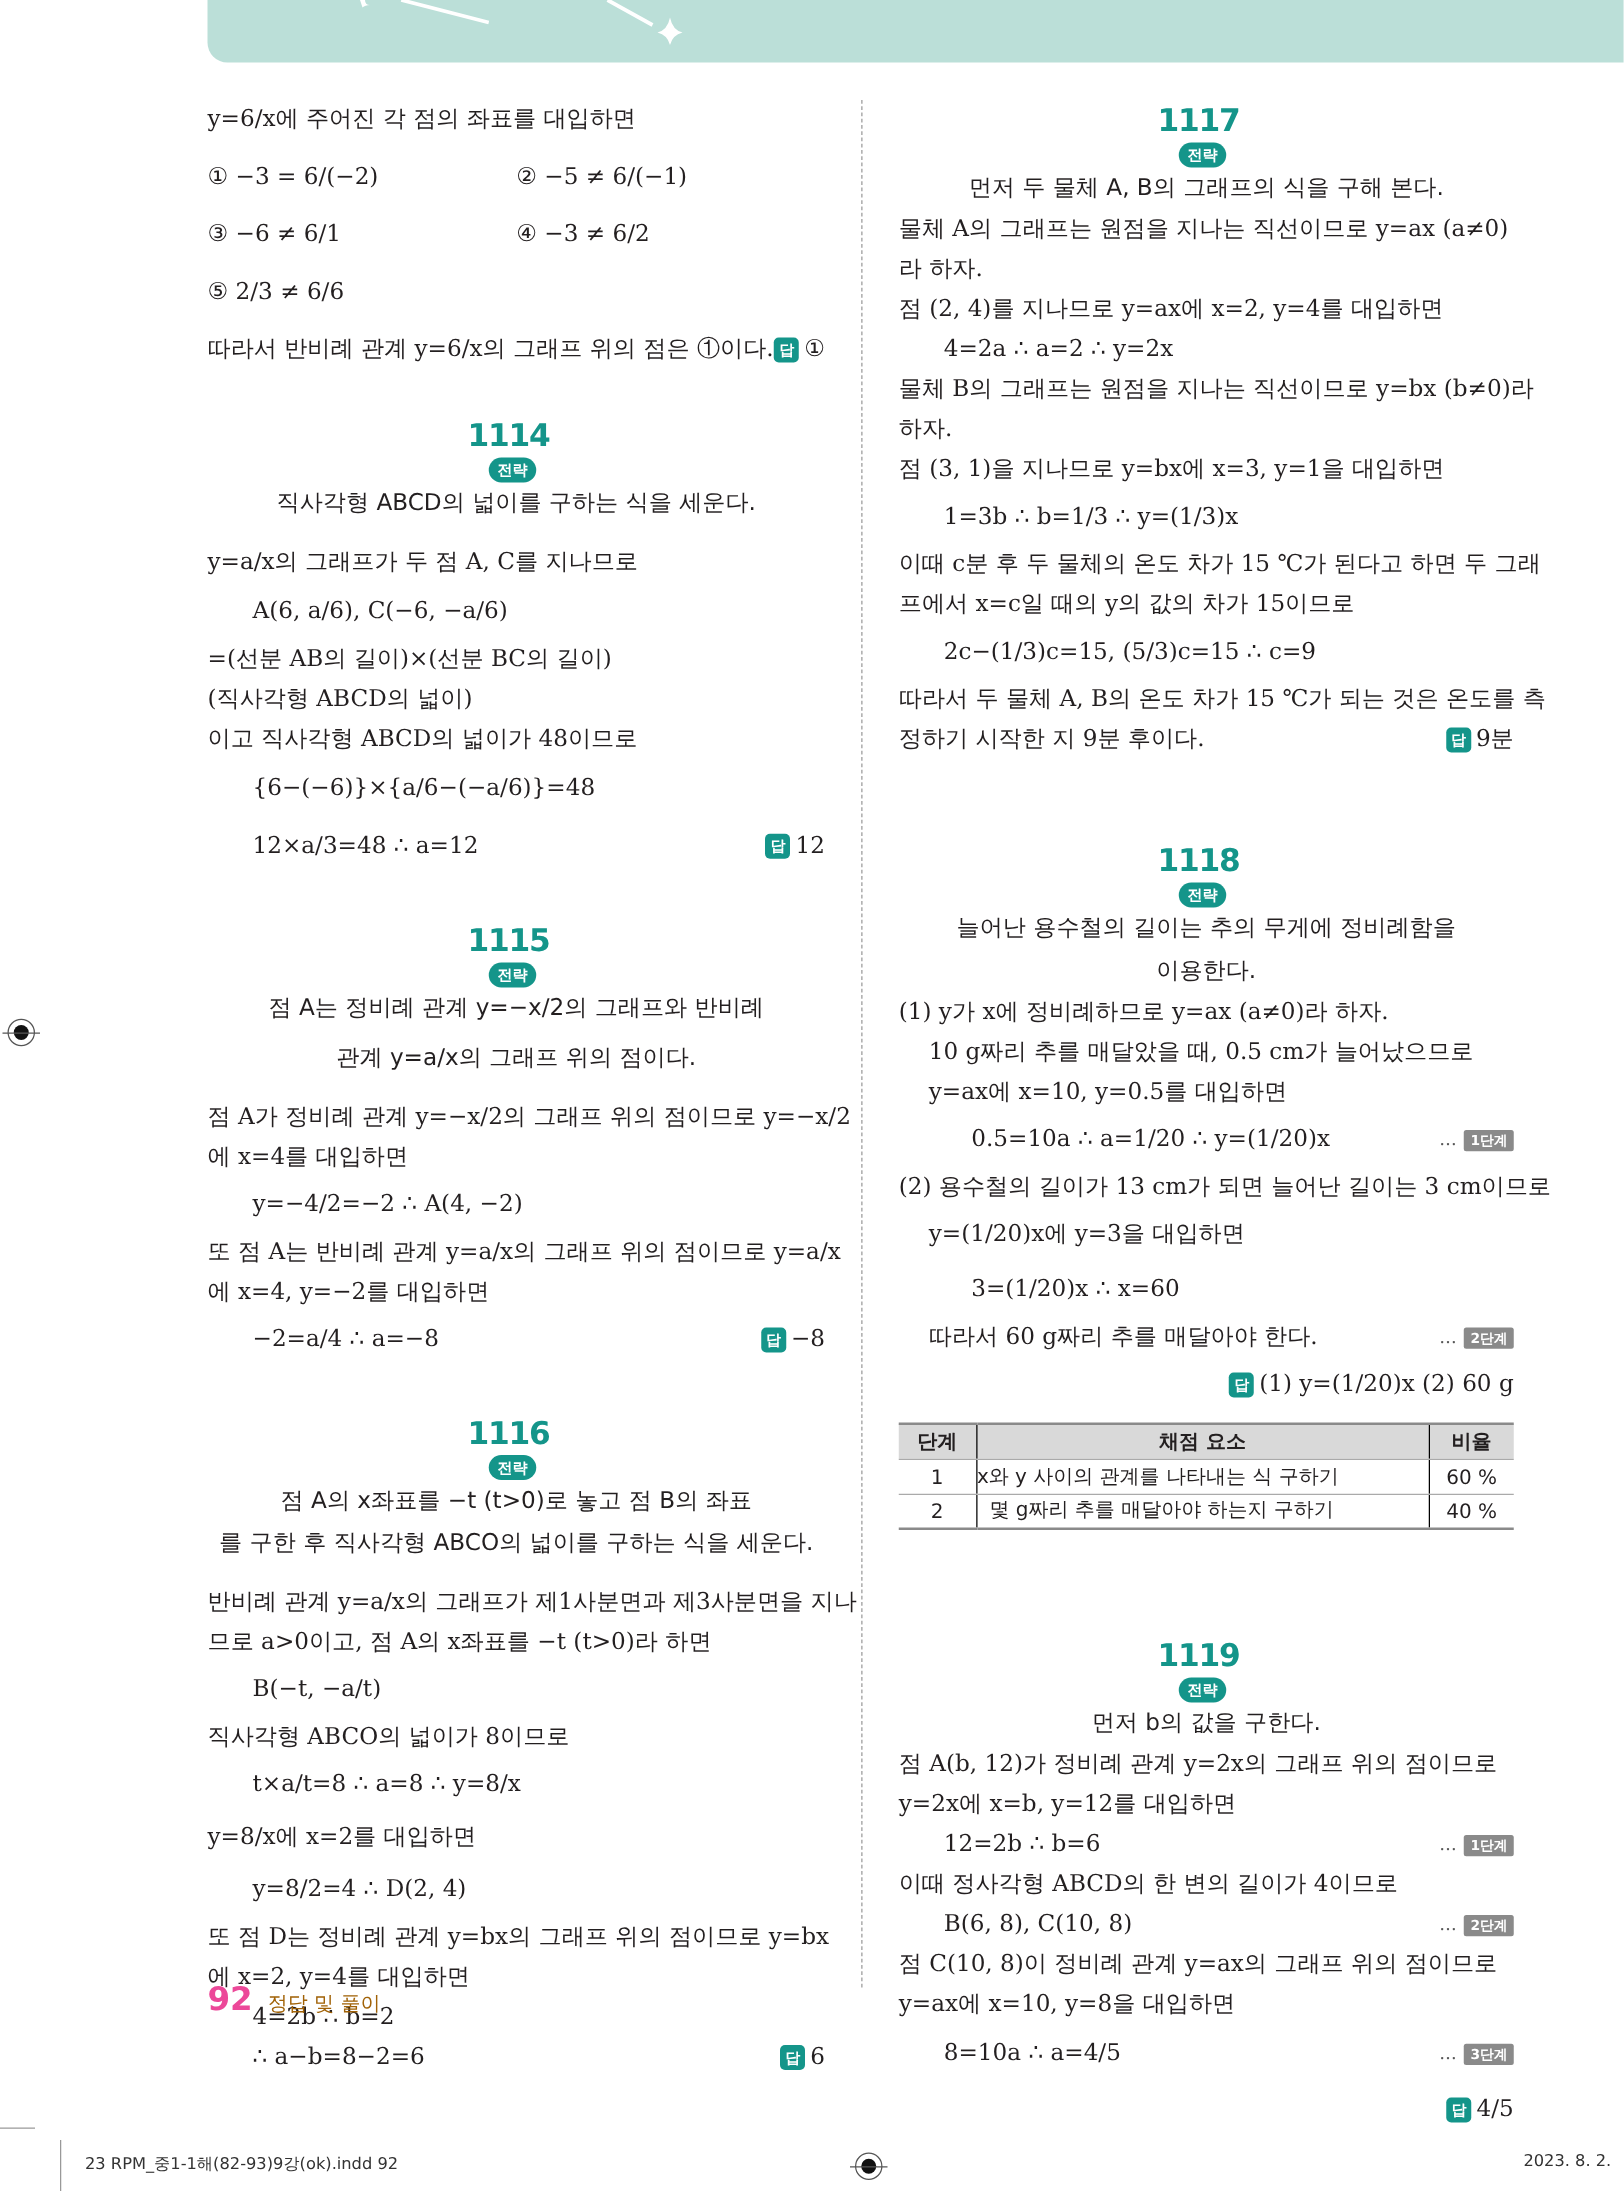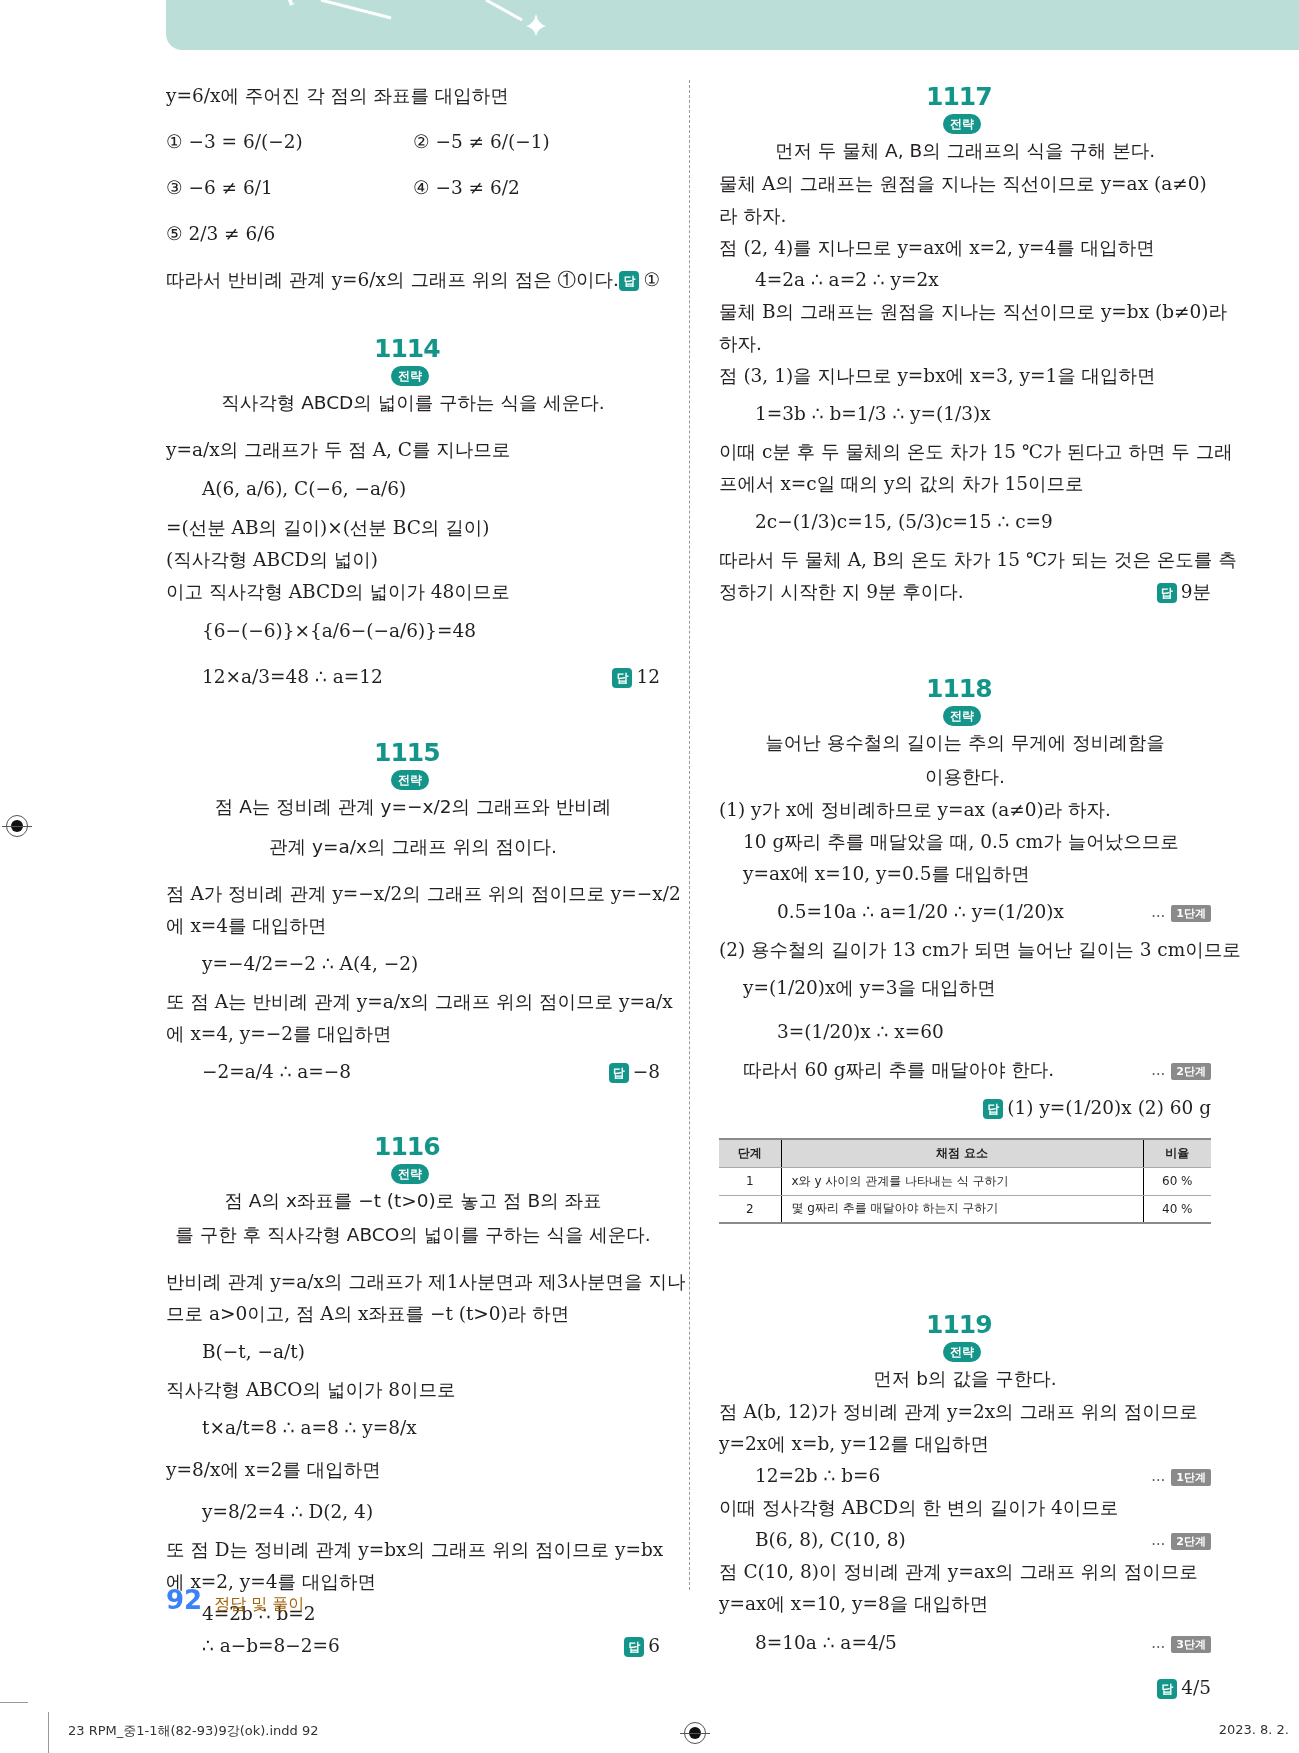--- a/index.html
+++ b/index.html
@@ -18,28 +18,28 @@
   .biggap { height: 36px; }
   .prob-head { display: flex; align-items: center; font-family: "DejaVu Sans", "Liberation Sans", sans-serif; font-size: 18.5px; line-height: 34px; white-space: nowrap; flex-direction: column; }
   .prob-num { color: #14958a; font-weight: bold; font-size: 25px; font-family: "DejaVu Sans", "Liberation Sans", sans-serif; width: 78px; letter-spacing: -1px; }
   .badge { display: inline-block; background: #14958a; color: #fff; border-radius: 11px; font-size: 12px; font-weight: bold; padding: 2px 7px; margin-right: 6px; line-height: 16px; font-family: "DejaVu Sans", "Liberation Sans", sans-serif; }
   .ans-badge { display: inline-block; background: #14958a; color: #fff; border-radius: 4px; font-size: 12px; font-weight: bold; width: 20px; height: 20px; line-height: 20px; text-align: center; margin-right: 4px; vertical-align: middle; font-family: "DejaVu Sans", "Liberation Sans", sans-serif; }
   .answer { position: absolute; right: 0; top: 0; }
   .step { position: absolute; right: 0; top: 0; font-size: 14px; color: #555; }
   .step-badge { display: inline-block; background: #8a8a8a; color: #fff; font-size: 11px; font-weight: bold; padding: 1px 5px; border-radius: 2px; margin-left: 6px; font-family: "DejaVu Sans", "Liberation Sans", sans-serif; line-height: 15px; }
   .two-col { display: flex; }
   .two-col > div { width: 247px; }
-  .score-table { width: 100%; border-collapse: collapse; font-family: "DejaVu Sans", "Liberation Sans", sans-serif; font-size: 12px; margin-top: 8px; }
+  .score-table { width: 100%; border-collapse: collapse; font-family: "DejaVu Sans", "Liberation Sans", sans-serif; font-size: 16px; margin-top: 8px; }
   .score-table th { background: #d9d9d9; font-weight: bold; height: 28px; border-top: 2px solid #8a8a8a; border-bottom: 1px solid #aaa; }
   .score-table td { height: 28px; border-bottom: 1px solid #aaa; }
   .score-table tr:last-child td { border-bottom: 2px solid #8a8a8a; }
   .score-table th + th, .score-table td + td { border-left: 1px solid #000000; }
   .c { text-align: center; }
   .footer-pg { position: absolute; left: 166px; top: 1585px; font-family: "DejaVu Sans", "Liberation Sans", sans-serif; display: flex; align-items: baseline; }
-  .footer-pg .num { font-size: 26px; font-weight: bold; color: #3b82f6; margin-right: 12px; }
+  .footer-pg .num { font-size: 26px; font-weight: bold; color: #ec4899; margin-right: 12px; }
   .footer-pg .lbl { font-size: 16px; color: #a16207; }
   .slug { position: absolute; top: 1722px; font-family: "DejaVu Sans", "Liberation Sans", sans-serif; font-size: 13px; color: #333; }
   .reg-mark { position: absolute; width: 22px; height: 22px; border: 1px solid #555; border-radius: 50%; }
   .reg-mark::before { content: ""; position: absolute; left: 4px; top: 4px; width: 12px; height: 12px; background: #111; border-radius: 50%; }
   .reg-mark::after { content: ""; position: absolute; left: -5px; top: 10px; width: 30px; height: 1px; background: #555; }
   .crop-h { position: absolute; left: 0; top: 1702px; width: 28px; border-top: 1px solid #999; }
   .crop-v { position: absolute; left: 48px; top: 1712px; height: 41px; border-left: 1px solid #999; }
 </style>
 </head>
 <body>
@@ -191,21 +191,21 @@
     <thead>
       <tr>
         <th style="width:62px">단계</th>
         <th>채점 요소</th>
         <th style="width:68px">비율</th>
       </tr>
     </thead>
     <tbody>
       <tr>
         <td class="c">1</td>
-        <td style="padding-left:10px">x와 y 사이의 관계를 나타내는 식 구하기</td>
+        <td style="">x와 y 사이의 관계를 나타내는 식 구하기</td>
         <td class="c">60 %</td>
       </tr>
       <tr>
         <td class="c">2</td>
         <td style="padding-left:10px">몇 g짜리 추를 매달아야 하는지 구하기</td>
         <td class="c">40 %</td>
       </tr>
     </tbody>
   </table>
 

